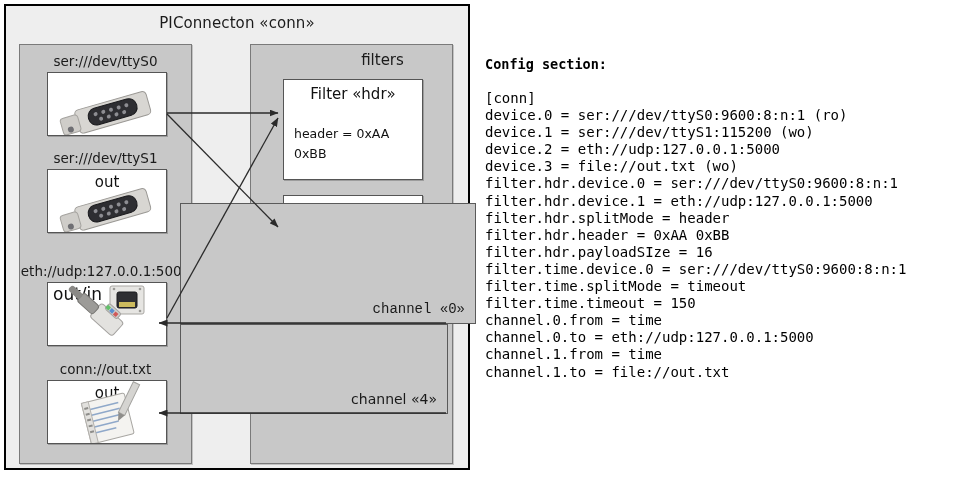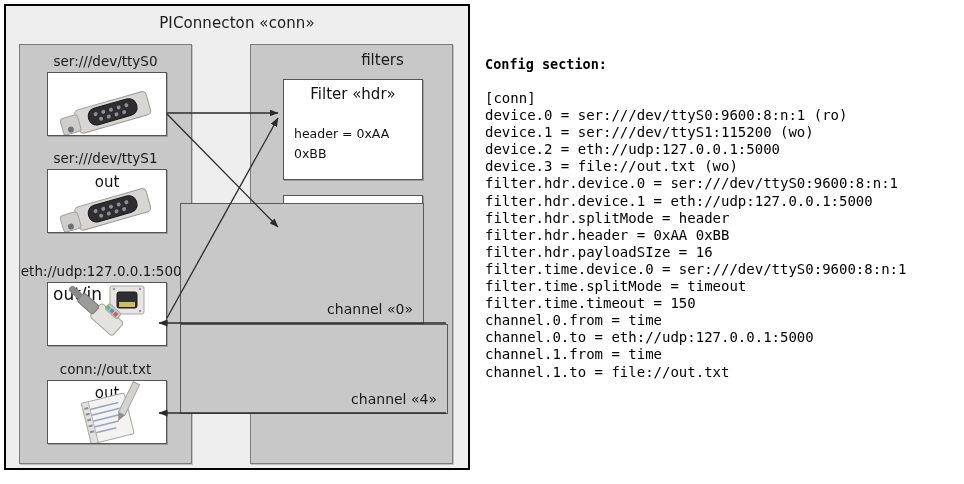--- a/index.html
+++ b/index.html
@@ -262,21 +262,21 @@
     </div>
 
     <div class="filter-box" style="left:32px;top:150px;width:140px;height:78px;">
       <div class="filter-title">Filter «time»</div>
       <div class="filter-attrs">
         <div>timeout = 150 ms</div>
       </div>
     </div>
   </div>
 
-  <div class="channel" style="left:174px;top:197px;width:244px;height:121px;">
+  <div class="channel" style="left:174px;top:197px;width:296px;height:121px;font-family:Liberation Mono, monospace;">
     <div class="channel-label">channel «0»</div>
   </div>
   <div class="channel" style="left:174px;top:318px;width:268px;height:90px;">
     <div class="channel-label">channel «4»</div>
   </div>
 
   <svg id="arrows" viewBox="0 0 466 466">
     <defs>
       <marker id="ah" markerWidth="9" markerHeight="7" refX="8.5" refY="3.5" orient="auto" markerUnits="userSpaceOnUse">
         <polygon points="0 0, 9 3.5, 0 7" fill="#2b2b2b"></polygon>

